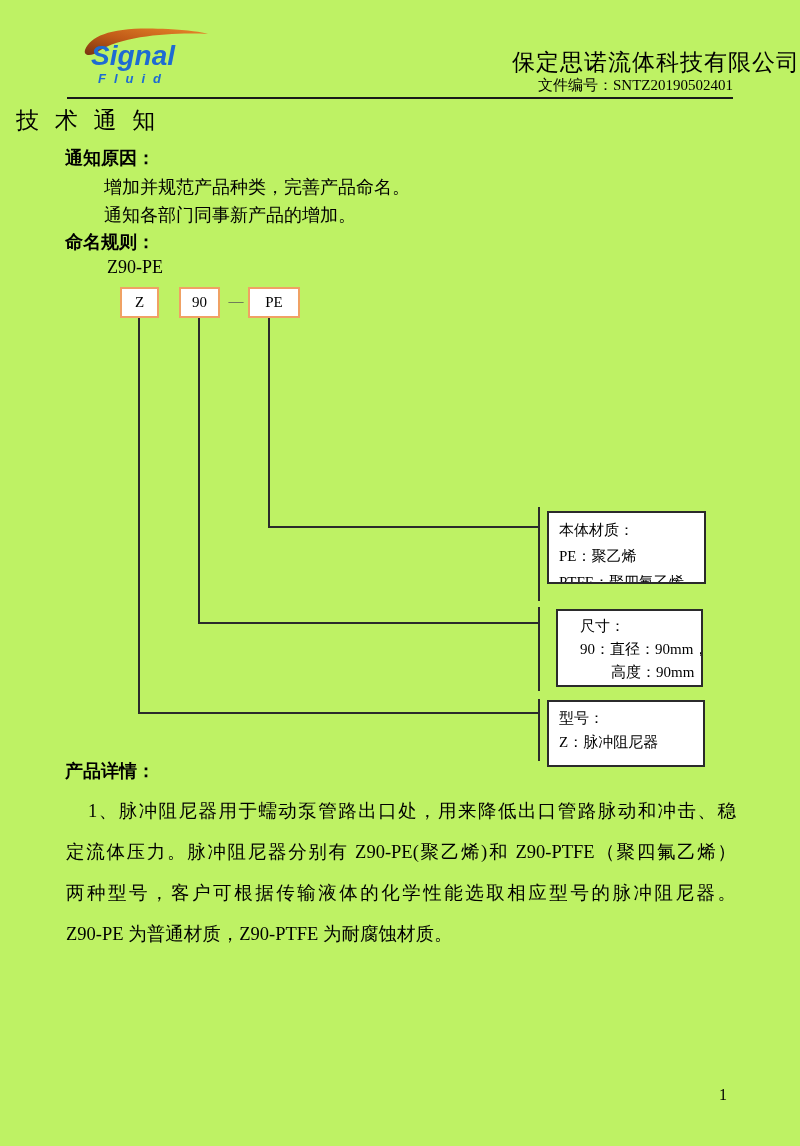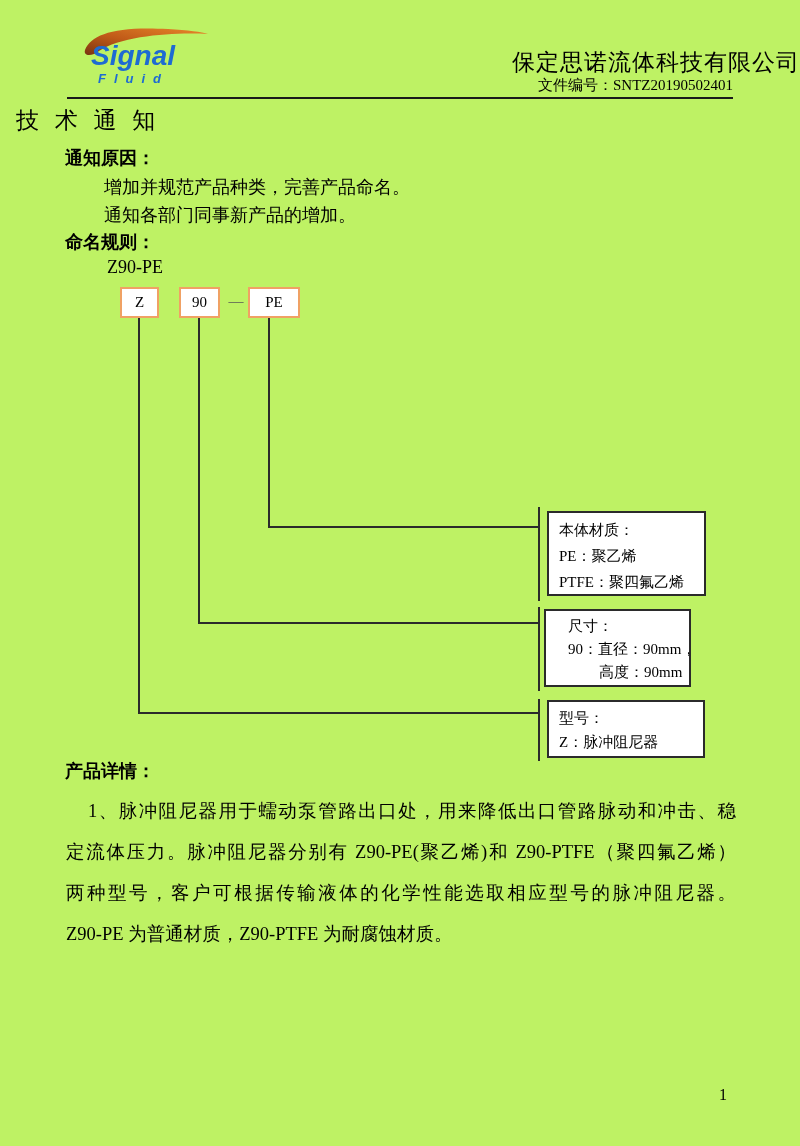--- a/index.html
+++ b/index.html
@@ -57,26 +57,26 @@
   .dash-sep {
     position: absolute; left: 226px; top: 293px; width: 20px;
     color: #555; font-size: 15px; text-align: center;
   }
   .dline { position: absolute; background: #2b2b2b; }
   .legend-box {
     position: absolute; border: 2px solid #2b2b2b; background: #fff;
     font-size: 15px; padding: 4px 10px; overflow: hidden;
   }
   .legend-box .lline { white-space: nowrap; }
-  .lb-material { left: 547px; top: 511px; width: 159px; height: 85px; }
+  .lb-material { left: 547px; top: 511px; width: 159px; height: 73px; }
   .lb-material .lline { line-height: 26px; }
-  .lb-size { left: 544px; top: 609px; width: 147px; height: 78px; padding-left: 22px; }
+  .lb-size { left: 556px; top: 609px; width: 147px; height: 78px; padding-left: 22px; }
   .lb-size .lline { line-height: 23px; }
   .lb-size .lline.indent { padding-left: 31px; }
-  .lb-model { left: 547px; top: 700px; width: 158px; height: 58px; }
+  .lb-model { left: 547px; top: 700px; width: 158px; height: 67px; }
   .lb-model .lline { line-height: 24px; }
   
   .para {
     position: absolute; left: 66px; top: 791px; width: 670px;
     font-size: 18.5px;
   }
   .para .pline { height: 41px; line-height: 41px; white-space: nowrap; }
   .para .pline.just { text-align: justify; text-align-last: justify; white-space: normal; height: 41px; overflow: hidden; }
   .para .pline.first { text-indent: 22px; }
   .page-number {

